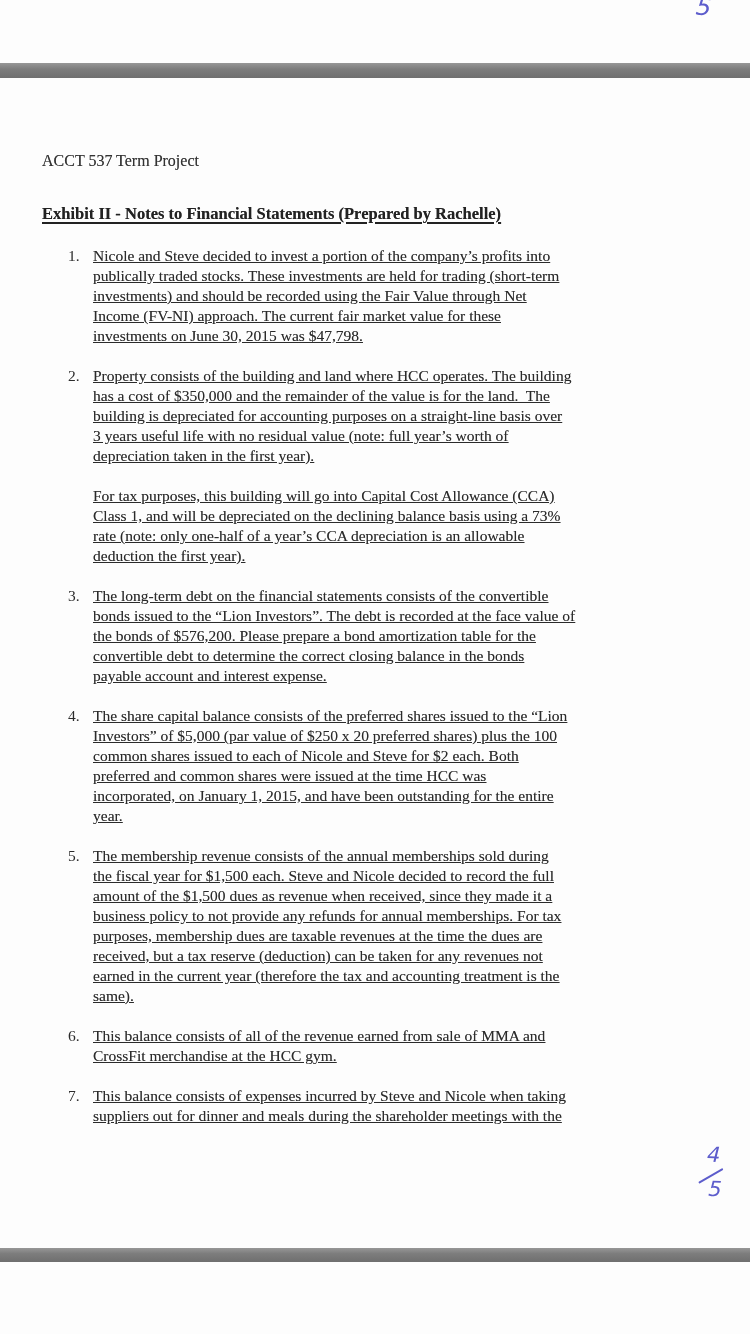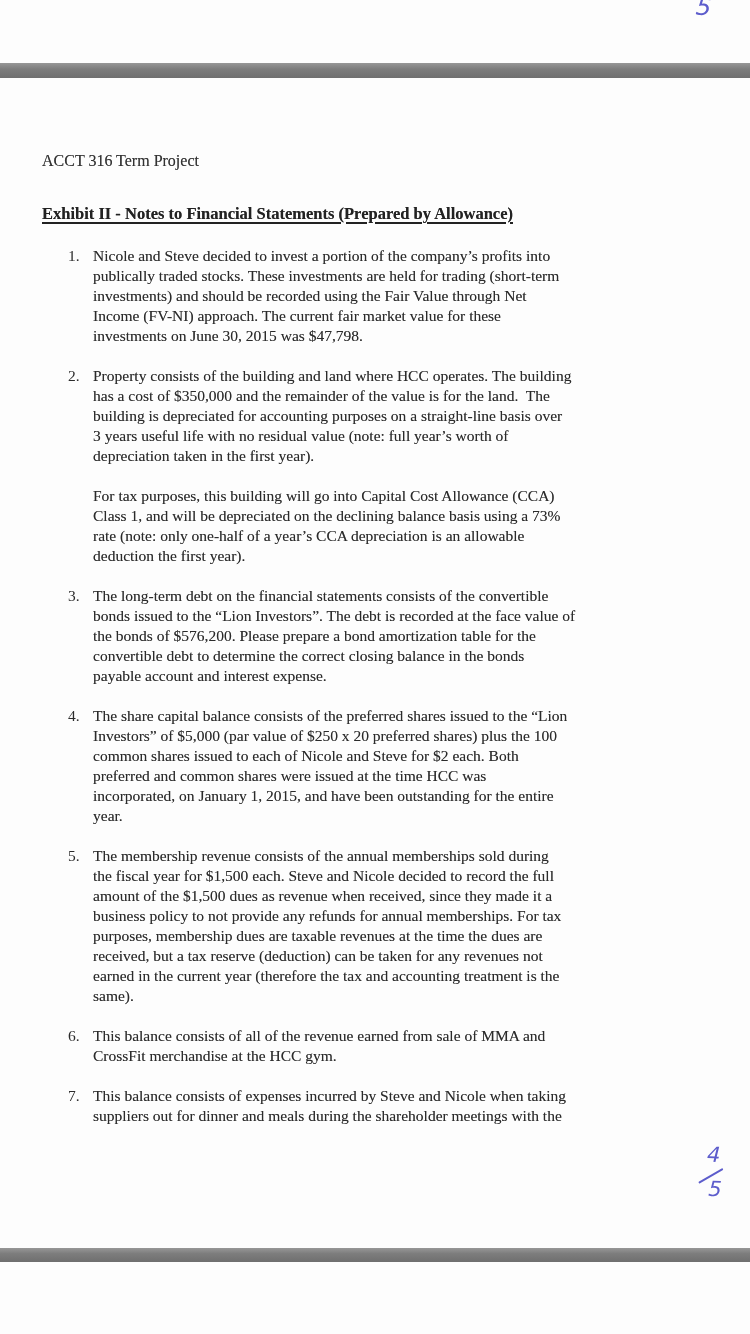--- a/index.html
+++ b/index.html
@@ -50,20 +50,21 @@
     flex: 0 0 25px;
     font-size: 15.5px;
     line-height: 20px;
   }
   .txt {
     width: 575px;
     font-size: 15.5px;
     line-height: 20px;
     white-space: pre-wrap;
     text-shadow: 0 0 0.5px rgba(43,43,43,0.45);
+    text-decoration: underline;
   }
 
   .hand-top {
     position: absolute;
     top: -7px; left: 696px;
     font-family: "DejaVu Sans", sans-serif;
     font-style: italic;
     font-size: 24px;
     color: #5d5dcc;
     transform: rotate(6deg);
@@ -96,23 +97,23 @@
 </head>
 <body>
 
 <div class="page">
 
   <div class="bar bar-top"></div>
 
   <div class="hand-top">5</div>
 
   <div class="content">
-    <div class="doc-header">ACCT 316 Term Project</div>
+    <div class="doc-header">ACCT 537 Term Project</div>
 
-    <h1 class="doc-title">Exhibit II - Notes to Financial Statements (Prepared by Allowance)</h1>
+    <h1 class="doc-title">Exhibit II - Notes to Financial Statements (Prepared by Rachelle)</h1>
 
     <div class="notes">
 
       <div class="note">
         <span class="num">1.</span>
         <div class="txt">Nicole and Steve decided to invest a portion of the company’s profits into
 publically traded stocks. These investments are held for trading (short-term
 investments) and should be recorded using the Fair Value through Net
 Income (FV-NI) approach. The current fair market value for these
 investments on June 30, 2015 was $47,798.</div>

